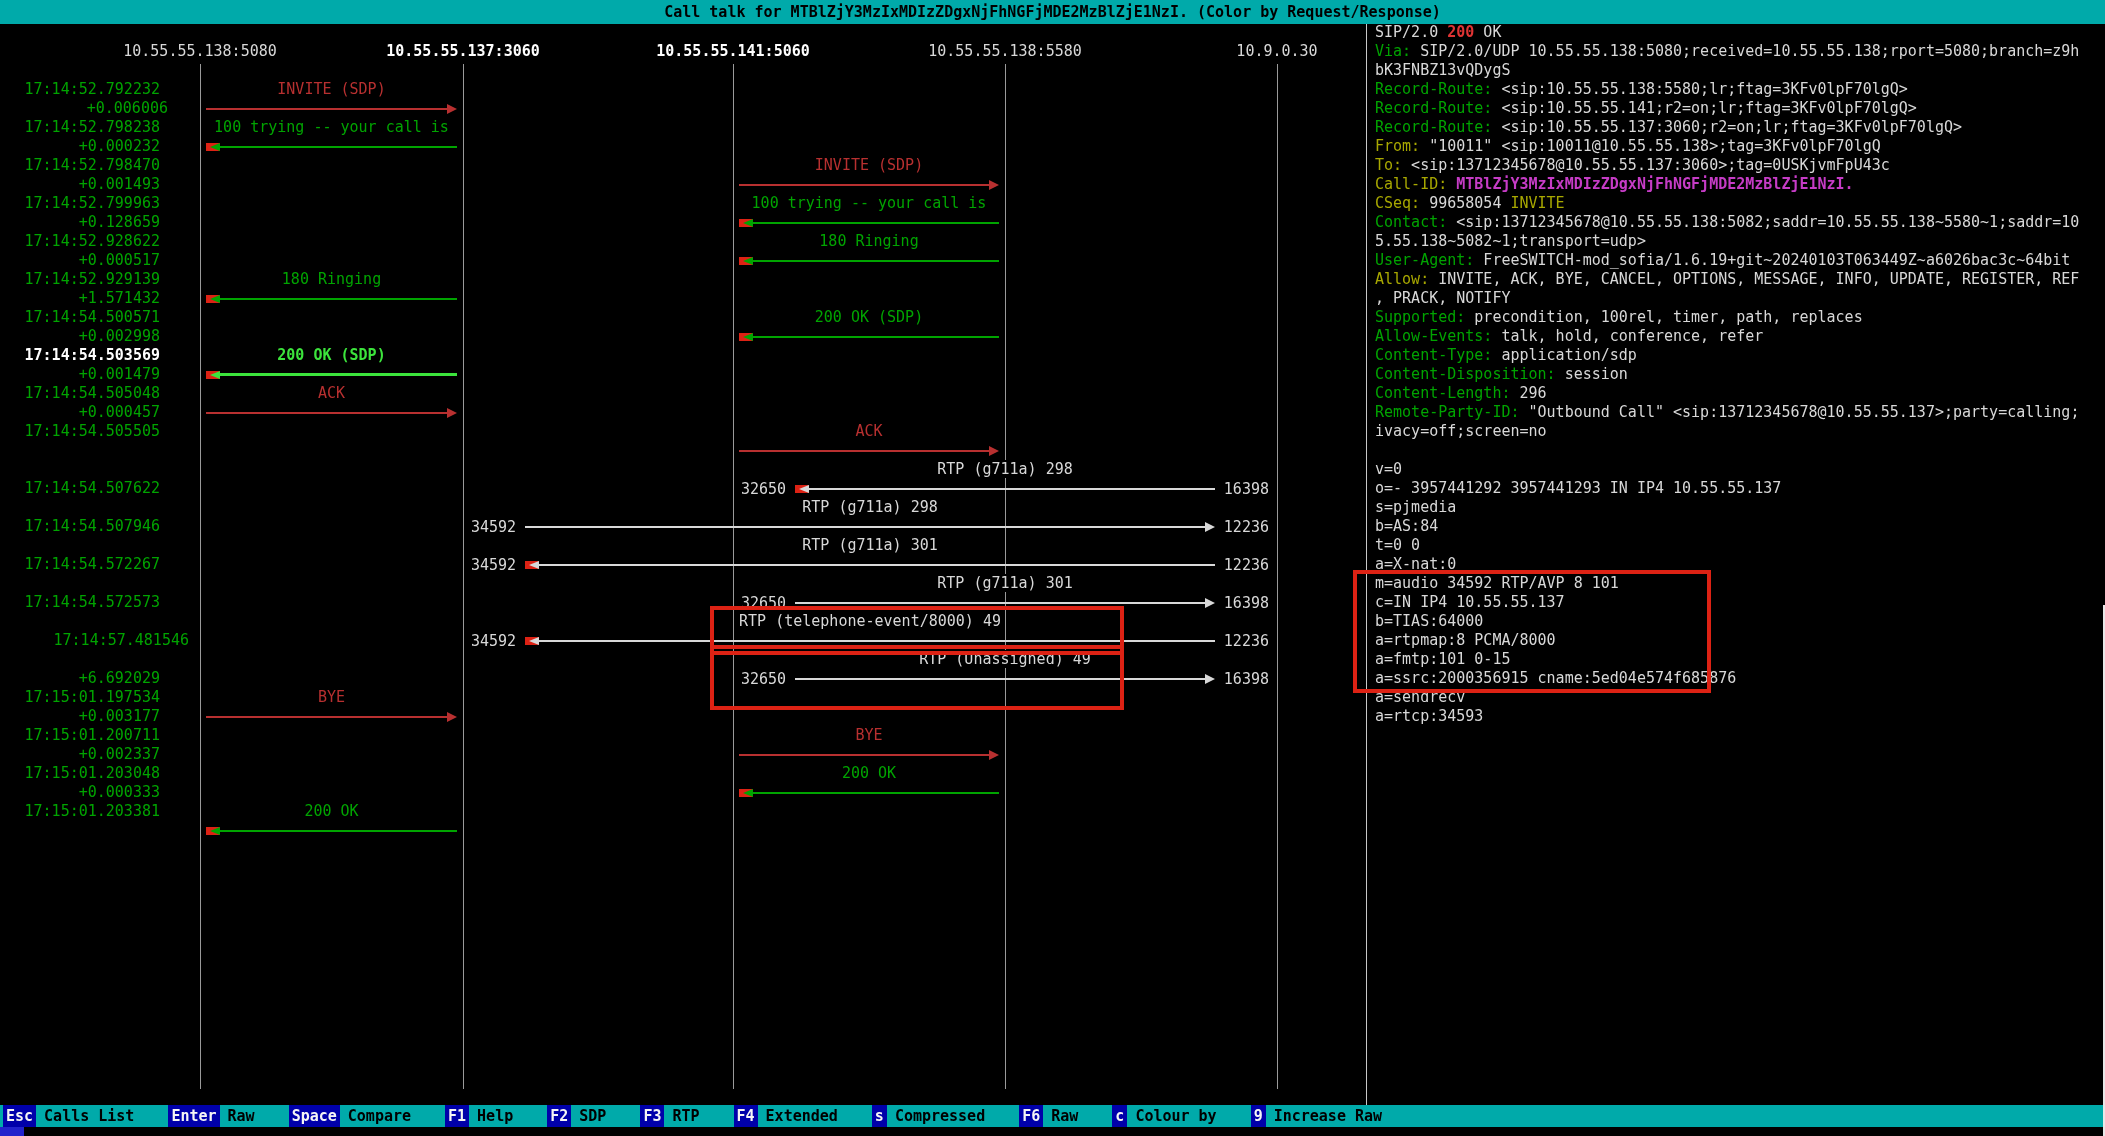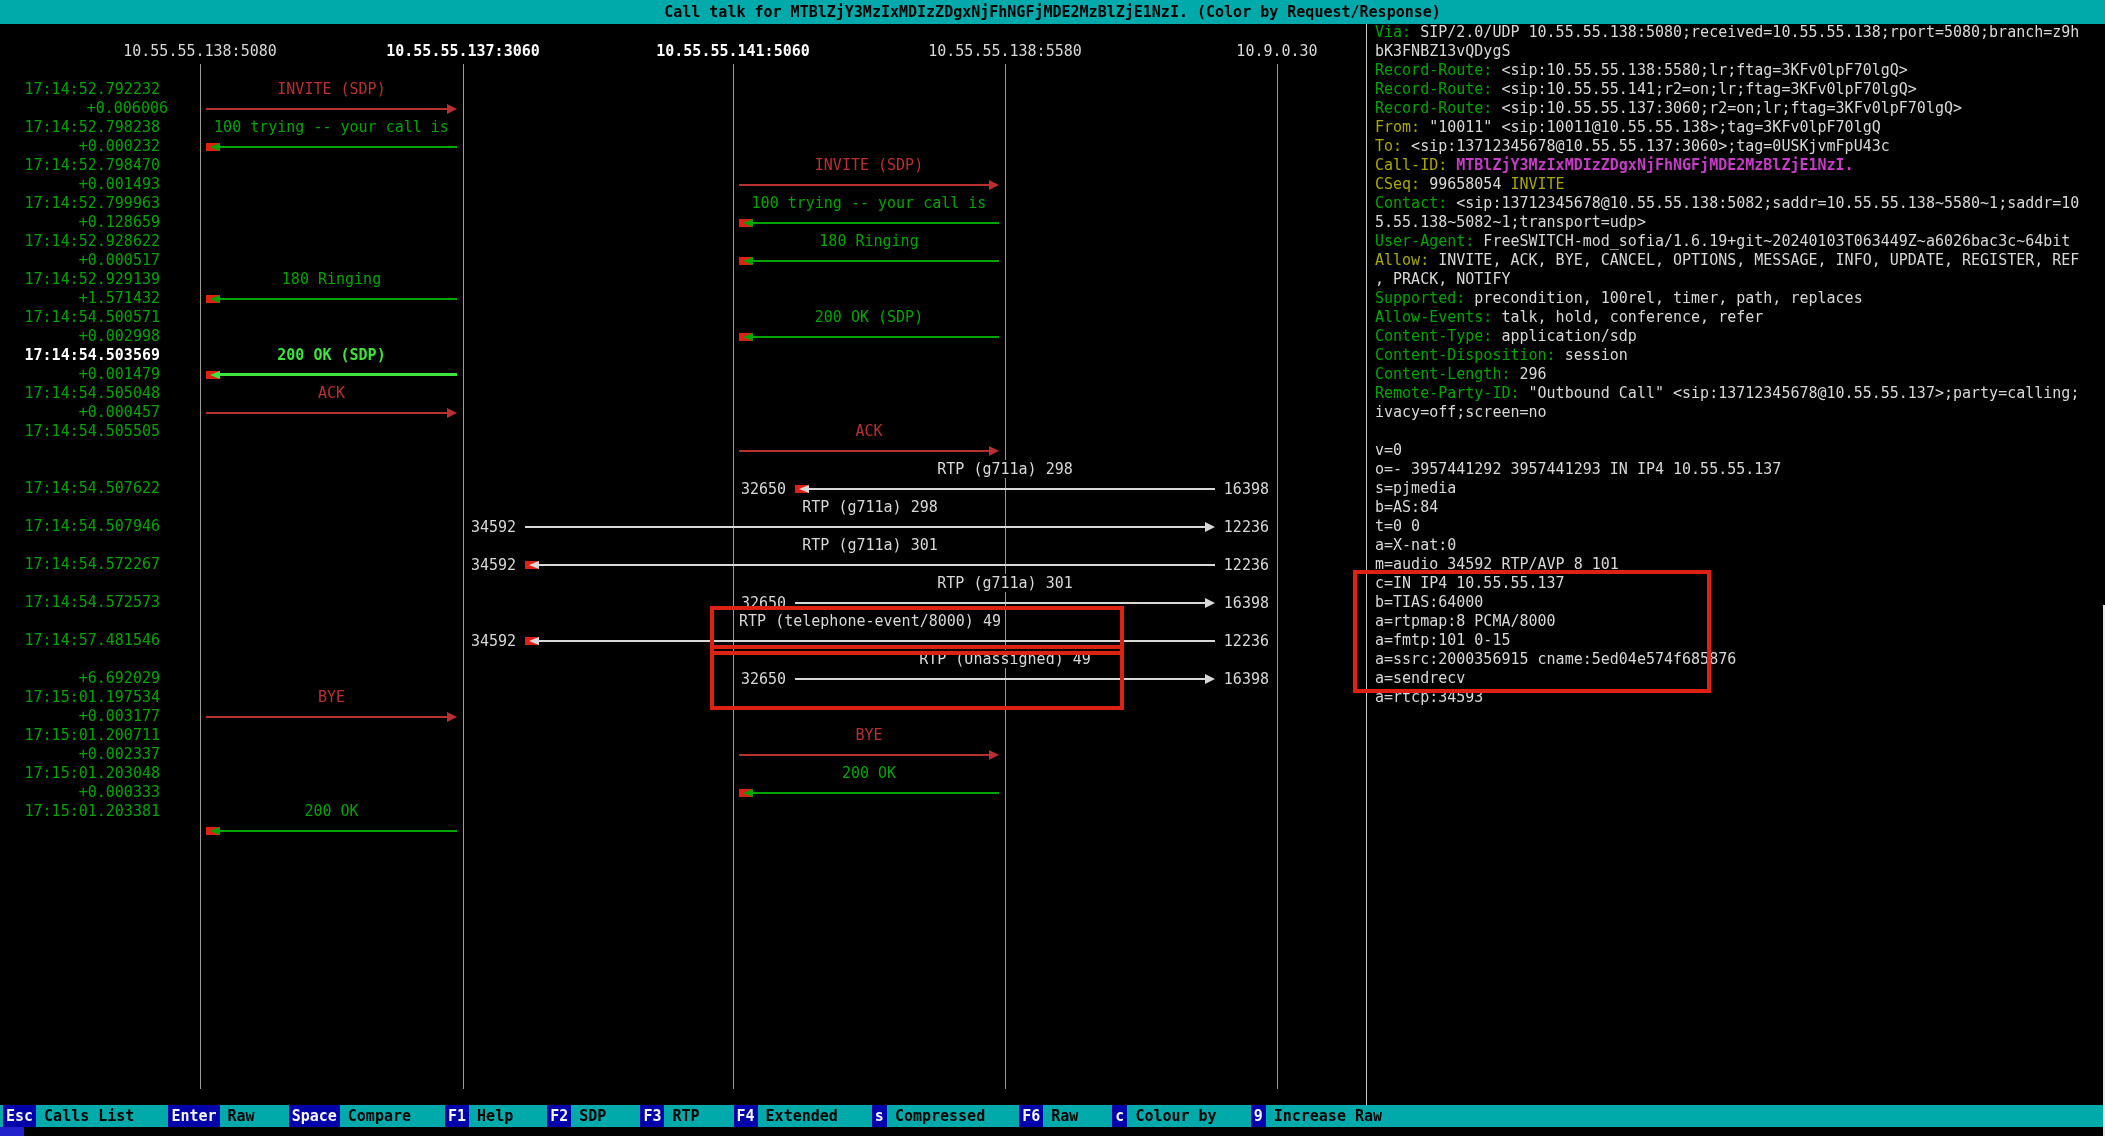--- a/index.html
+++ b/index.html
@@ -189,21 +189,21 @@
       <div class="gut" style="top: 593px;">17:14:54.572573</div>
       <div class="mlabel c-white" style="left: 463px; width: 814px; top: 612px;"><span class="mtext">RTP (telephone-event/8000) 49</span></div>
       <div class="arrowrow" style="left: 469px; width: 802px; top: 631px;">
         <div class="port">34592</div>
         <div class="shaft c-white">
           <div class="head hl"></div>
           <div class="line"></div>
         </div>
         <div class="port">12236</div>
       </div>
-      <div class="gut" style="top: 631px;">17:14:57.481546</div>
+      <div class="gut" style="top: 631px; margin-left: 29px;">17:14:57.481546</div>
       <div class="mlabel c-white" style="left: 733px; width: 544px; top: 650px;"><span class="mtext">RTP (Unassigned) 49</span></div>
       <div class="arrowrow" style="left: 739px; width: 532px; top: 669px;">
         <div class="port">32650</div>
         <div class="shaft c-white">
           <div class="line"></div>
           <div class="head hr"></div>
         </div>
         <div class="port">16398</div>
       </div>
       <div class="gut" style="top: 669px;">+6.692029</div>
@@ -238,20 +238,21 @@
       <div class="arrowrow" style="left: 206px; width: 251px; top: 821px;">
         <div class="shaft c-green">
           <div class="head hl"></div>
           <div class="line"></div>
         </div>
       </div>
       <div class="gut" style="top: 802px;">17:15:01.203381</div>
     </div>
   <div class="sep"></div>
   <div id="raw">
+      <div class="rline"><span class="s-w">SIP/2.0 </span><span class="s-r">200</span><span class="s-w"> OK</span></div>
       <div class="rline"><span class="s-g">Via:</span><span class="s-w"> SIP/2.0/UDP 10.55.55.138:5080;received=10.55.55.138;rport=5080;branch=z9h</span></div>
       <div class="rline"><span class="s-w">bK3FNBZ13vQDygS</span></div>
       <div class="rline"><span class="s-g">Record-Route:</span><span class="s-w"> &lt;sip:10.55.55.138:5580;lr;ftag=3KFv0lpF70lgQ&gt;</span></div>
       <div class="rline"><span class="s-g">Record-Route:</span><span class="s-w"> &lt;sip:10.55.55.141;r2=on;lr;ftag=3KFv0lpF70lgQ&gt;</span></div>
       <div class="rline"><span class="s-g">Record-Route:</span><span class="s-w"> &lt;sip:10.55.55.137:3060;r2=on;lr;ftag=3KFv0lpF70lgQ&gt;</span></div>
       <div class="rline"><span class="s-y">From:</span><span class="s-w"> "10011" &lt;sip:10011@10.55.55.138&gt;;tag=3KFv0lpF70lgQ</span></div>
       <div class="rline"><span class="s-y">To:</span><span class="s-w"> &lt;sip:13712345678@10.55.55.137:3060&gt;;tag=0USKjvmFpU43c</span></div>
       <div class="rline"><span class="s-y">Call-ID:</span><span class="s-w"> </span><span class="s-m">MTBlZjY3MzIxMDIzZDgxNjFhNGFjMDE2MzBlZjE1NzI.</span></div>
       <div class="rline"><span class="s-y">CSeq:</span><span class="s-w"> 99658054 </span><span class="s-y">INVITE</span></div>
       <div class="rline"><span class="s-g">Contact:</span><span class="s-w"> &lt;sip:13712345678@10.55.55.138:5082;saddr=10.55.55.138~5580~1;saddr=10</span></div>

